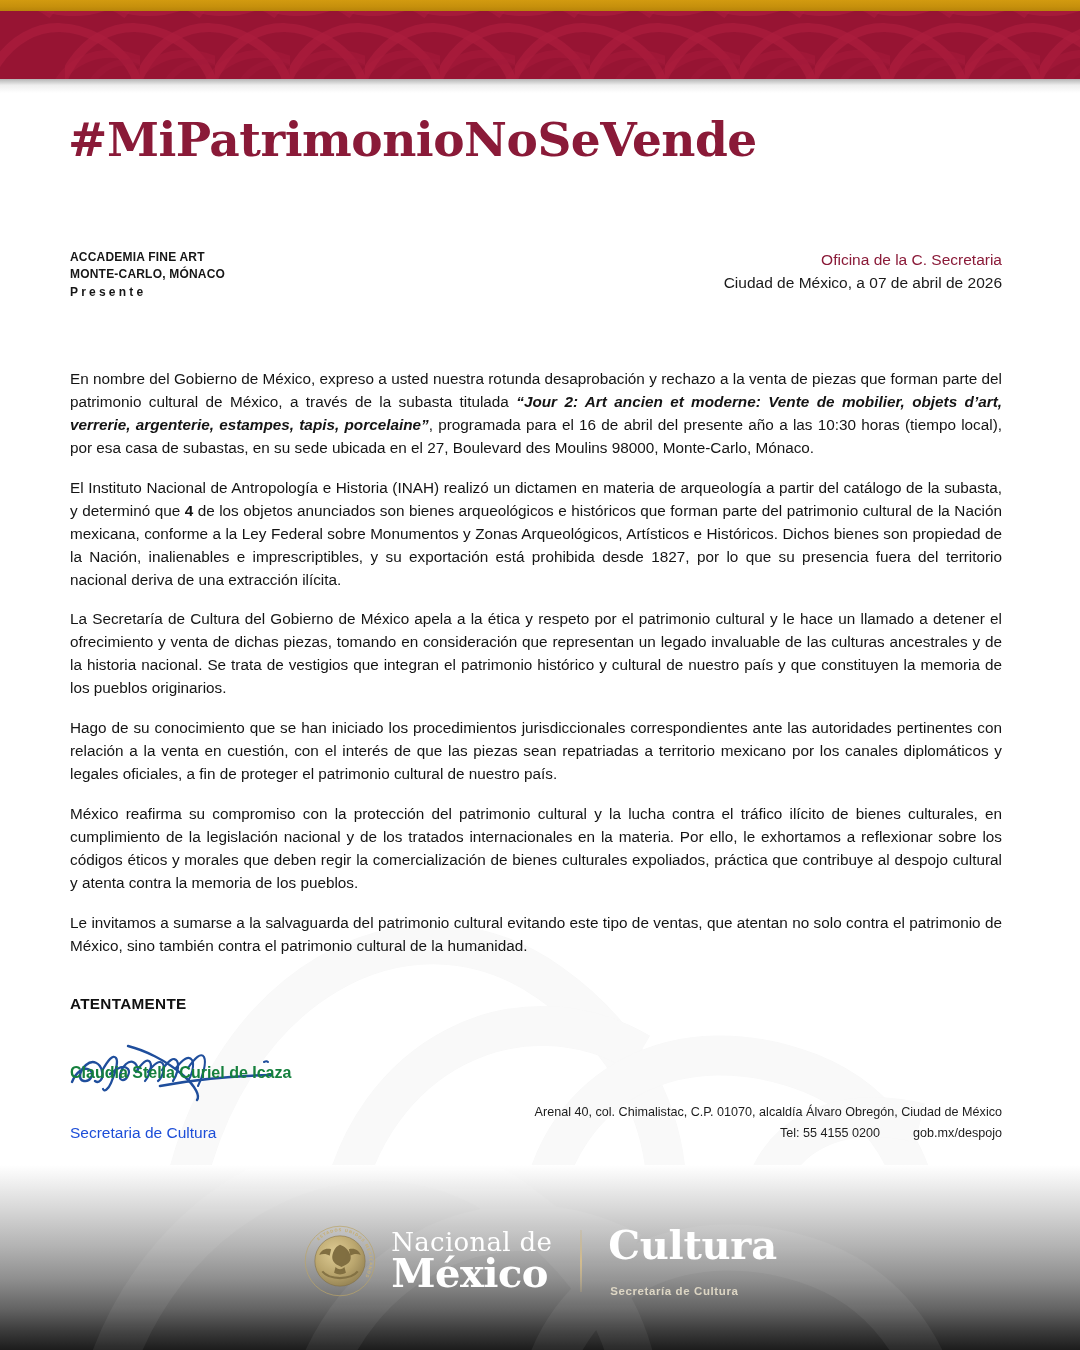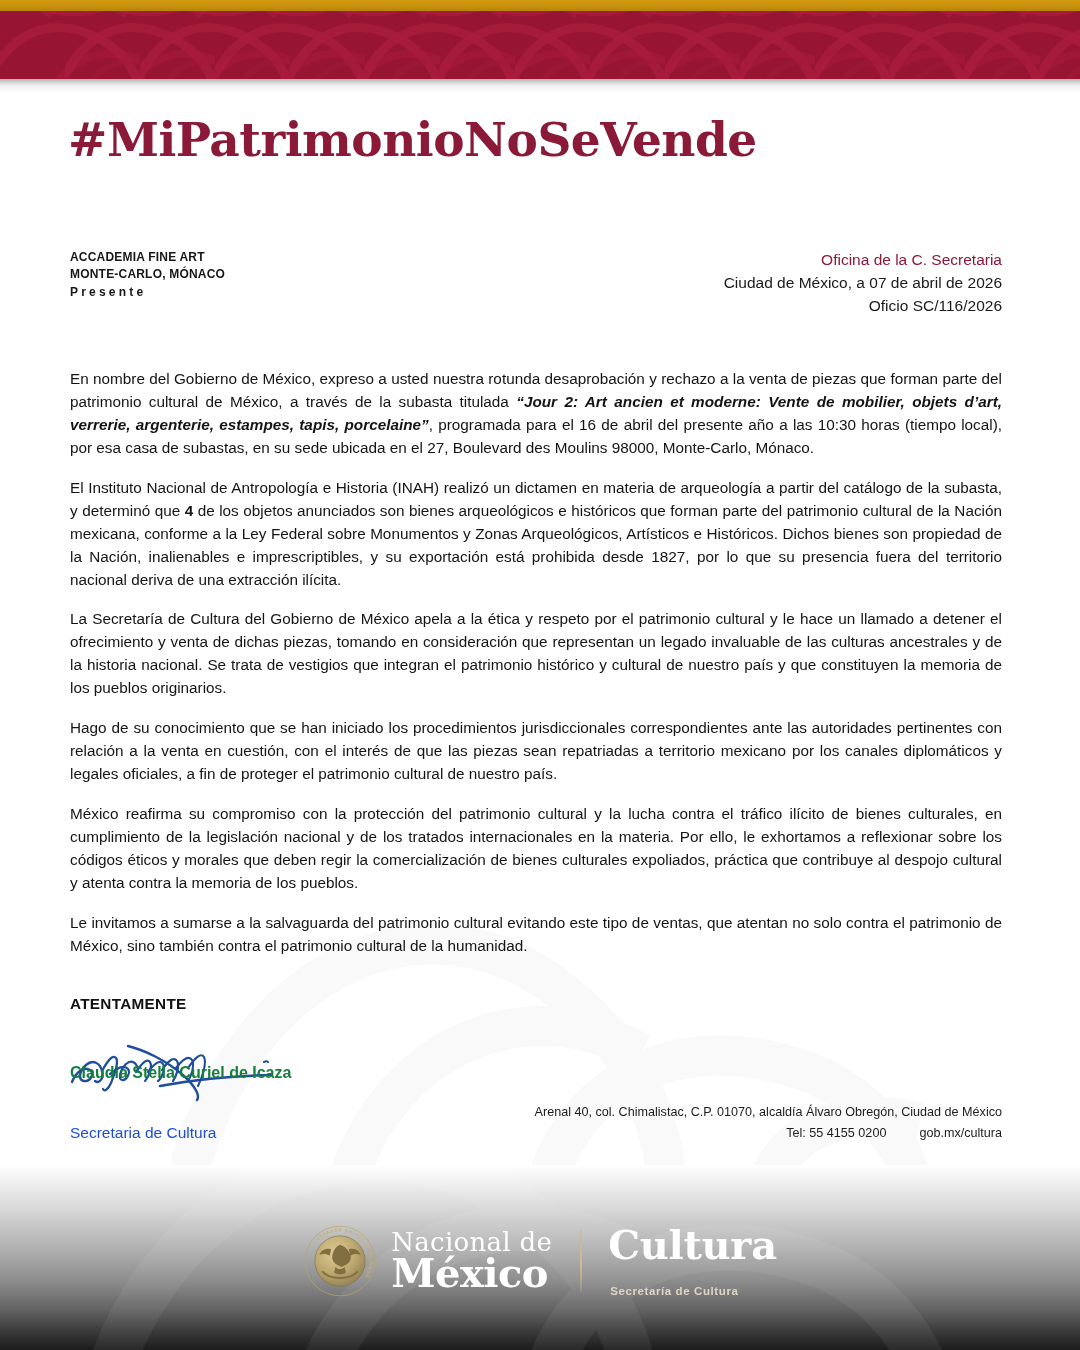--- a/index.html
+++ b/index.html
@@ -287,21 +287,20 @@
 
   <div class="addr-left">
     <div>ACCADEMIA FINE ART</div>
     <div>MONTE-CARLO, MÓNACO</div>
     <div class="presente">Presente</div>
   </div>
 
   <div class="addr-right">
     <div class="office">Oficina de la C. Secretaria</div>
     <div>Ciudad de México, a 07 de abril de 2026</div>
-    <div>Oficio SC/116/2026</div>
   </div>
 
   <div class="body-text">
     <p><span>En nombre del Gobierno de México, expreso a usted nuestra rotunda desaprobación y rechazo a la venta de piezas que forman parte del patrimonio cultural de México, a través de la subasta titulada </span><i class="title">“Jour 2: Art ancien et moderne: Vente de mobilier, objets d’art, verrerie, argenterie, estampes, tapis, porcelaine”</i><span>, programada para el 16 de abril del presente año a las 10:30 horas (tiempo local), por esa casa de subastas, en su sede ubicada en el 27, Boulevard des Moulins 98000, Monte-Carlo, Mónaco.</span></p>
 
     <p><span>El Instituto Nacional de Antropología e Historia (INAH) realizó un dictamen en materia de arqueología a partir del catálogo de la subasta, y determinó que </span><b>4</b><span> de los objetos anunciados son bienes arqueológicos e históricos que forman parte del patrimonio cultural de la Nación mexicana, conforme a la Ley Federal sobre Monumentos y Zonas Arqueológicos, Artísticos e Históricos. Dichos bienes son propiedad de la Nación, inalienables e imprescriptibles, y su exportación está prohibida desde 1827, por lo que su presencia fuera del territorio nacional deriva de una extracción ilícita.</span></p>
 
     <p>La Secretaría de Cultura del Gobierno de México apela a la ética y respeto por el patrimonio cultural y le hace un llamado a detener el ofrecimiento y venta de dichas piezas, tomando en consideración que representan un legado invaluable de las culturas ancestrales y de la historia nacional. Se trata de vestigios que integran el patrimonio histórico y cultural de nuestro país y que constituyen la memoria de los pueblos originarios.</p>
     <p>Hago de su conocimiento que se han iniciado los procedimientos jurisdiccionales correspondientes ante las autoridades pertinentes con relación a la venta en cuestión, con el interés de que las piezas sean repatriadas a territorio mexicano por los canales diplomáticos y legales oficiales, a fin de proteger el patrimonio cultural de nuestro país.</p>
     <p>México reafirma su compromiso con la protección del patrimonio cultural y la lucha contra el tráfico ilícito de bienes culturales, en cumplimiento de la legislación nacional y de los tratados internacionales en la materia. Por ello, le exhortamos a reflexionar sobre los códigos éticos y morales que deben regir la comercialización de bienes culturales expoliados, práctica que contribuye al despojo cultural y atenta contra la memoria de los pueblos.</p>
@@ -327,21 +326,21 @@
   </svg>
 
   <div class="signer-name">Claudia Stella Curiel de Icaza</div>
   <div class="signer-role">Secretaria de Cultura</div>
 
   <div class="office-address">
     <span>Arenal 40, col. Chimalistac, C.P. 01070, alcaldía Álvaro Obregón, Ciudad de México</span>
     <span class="tel-row">
       <span>Tel: 55 4155 0200</span>
       <span class="sep"></span>
-      <span>gob.mx/cultura</span>
+      <span>gob.mx/despojo</span>
     </span>
   </div>
 
   <div class="footer">
     <svg class="fwater" viewBox="0 0 960 420">
       <g fill="none" stroke="#ffffff" stroke-width="46" opacity="0.55">
         <path d="M 40 420 C 90 210, 300 110, 450 215 C 570 300, 590 400, 570 470"></path>
         <path d="M 250 420 C 290 270, 440 200, 570 270"></path>
         <path d="M 480 420 C 500 290, 630 230, 760 280 C 840 312, 880 390, 880 450"></path>
       </g>

